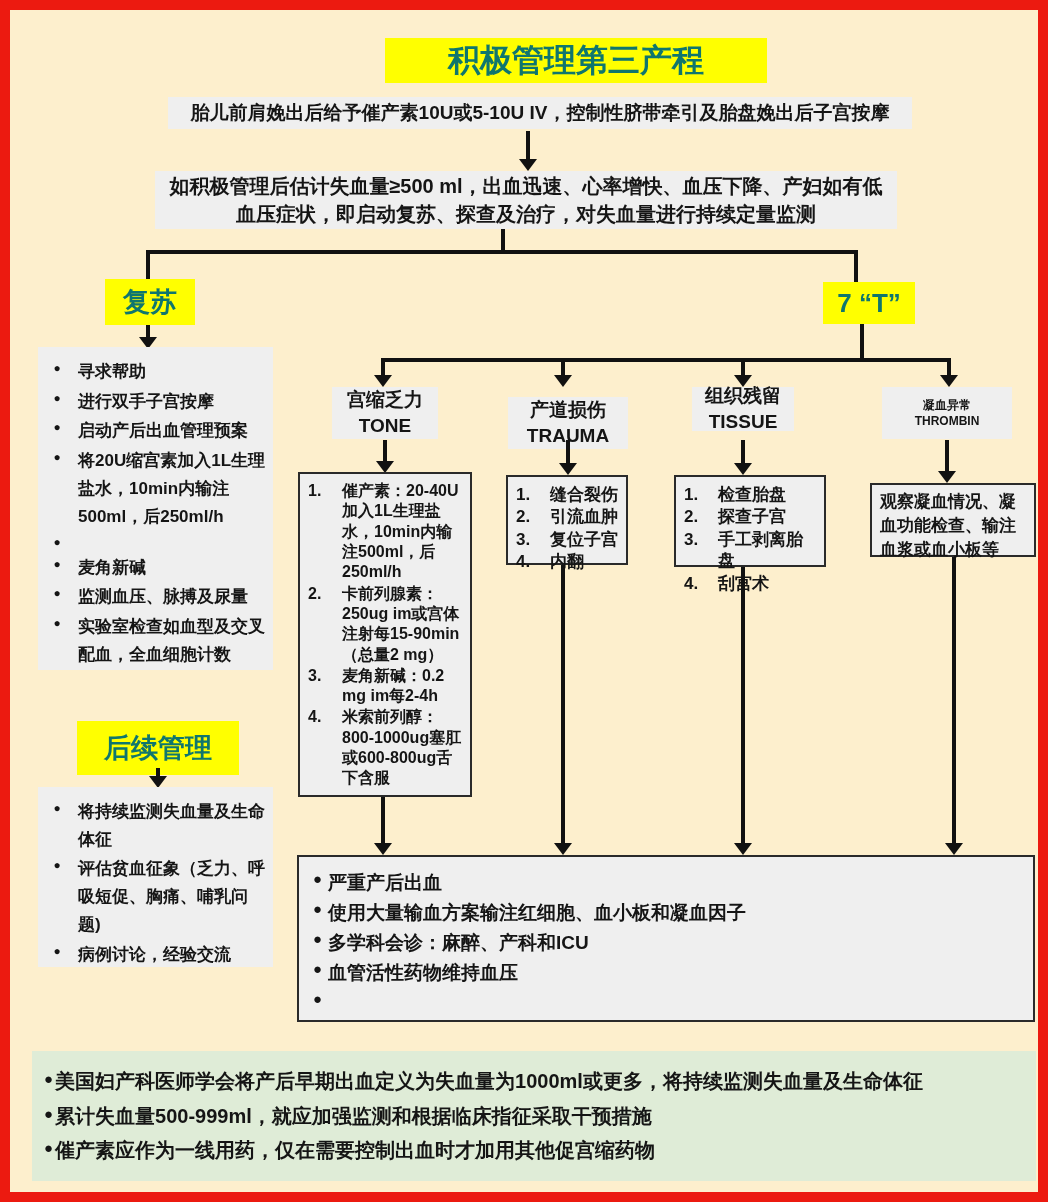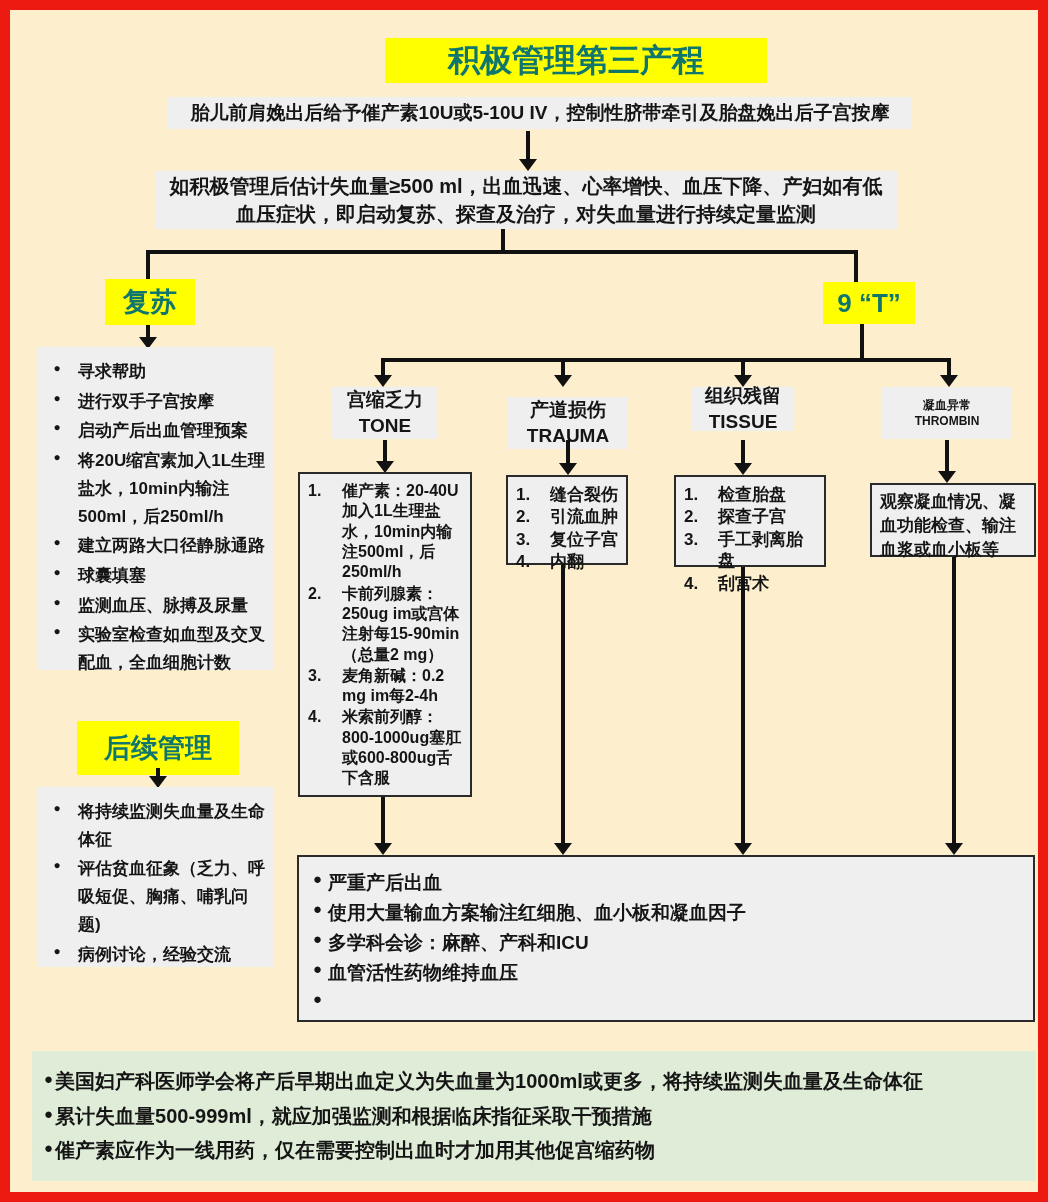--- a/index.html
+++ b/index.html
@@ -81,40 +81,39 @@
         <span>启动产后出血管理预案</span>
       </div>
 
       <div class="row">
         <span class="bullet">●</span>
         <span>将20U缩宫素加入1L生理盐水，10min内输注500ml，后250ml/h</span>
       </div>
 
       <div class="row">
         <span class="bullet">●</span>
-        <span>建立两路大口径静脉通路</span>
-      </div>
-
-      <div class="row">
-        <span class="bullet">●</span>
-        <span>球囊填塞</span>
+      </div>
+
+      <div class="row">
+        <span class="bullet">●</span>
+        <span>麦角新碱</span>
       </div>
 
       <div class="row">
         <span class="bullet">●</span>
         <span>监测血压、脉搏及尿量</span>
       </div>
 
       <div class="row">
         <span class="bullet">●</span>
         <span>实验室检查如血型及交叉配血，全血细胞计数</span>
       </div>
     </div>
 
-  <div class="yellow-label" style="left:813px;top:272px;width:92px;height:42px;font-size:26px;">9 “T”</div>
+  <div class="yellow-label" style="left:813px;top:272px;width:92px;height:42px;font-size:26px;">7 “T”</div>
 
   <div class="vline" style="left:850px;top:314px;width:4px;height:36px;"></div>
   <div class="hline" style="left:371px;top:348px;width:570px;height:4px;"></div>
 
   <div class="arrow" style="left:365px;top:348px;height:29px;">
       <i class="stem"></i>
       <i class="head"></i>
     </div>
   <div class="arrow" style="left:545px;top:348px;height:29px;">
       <i class="stem"></i>

